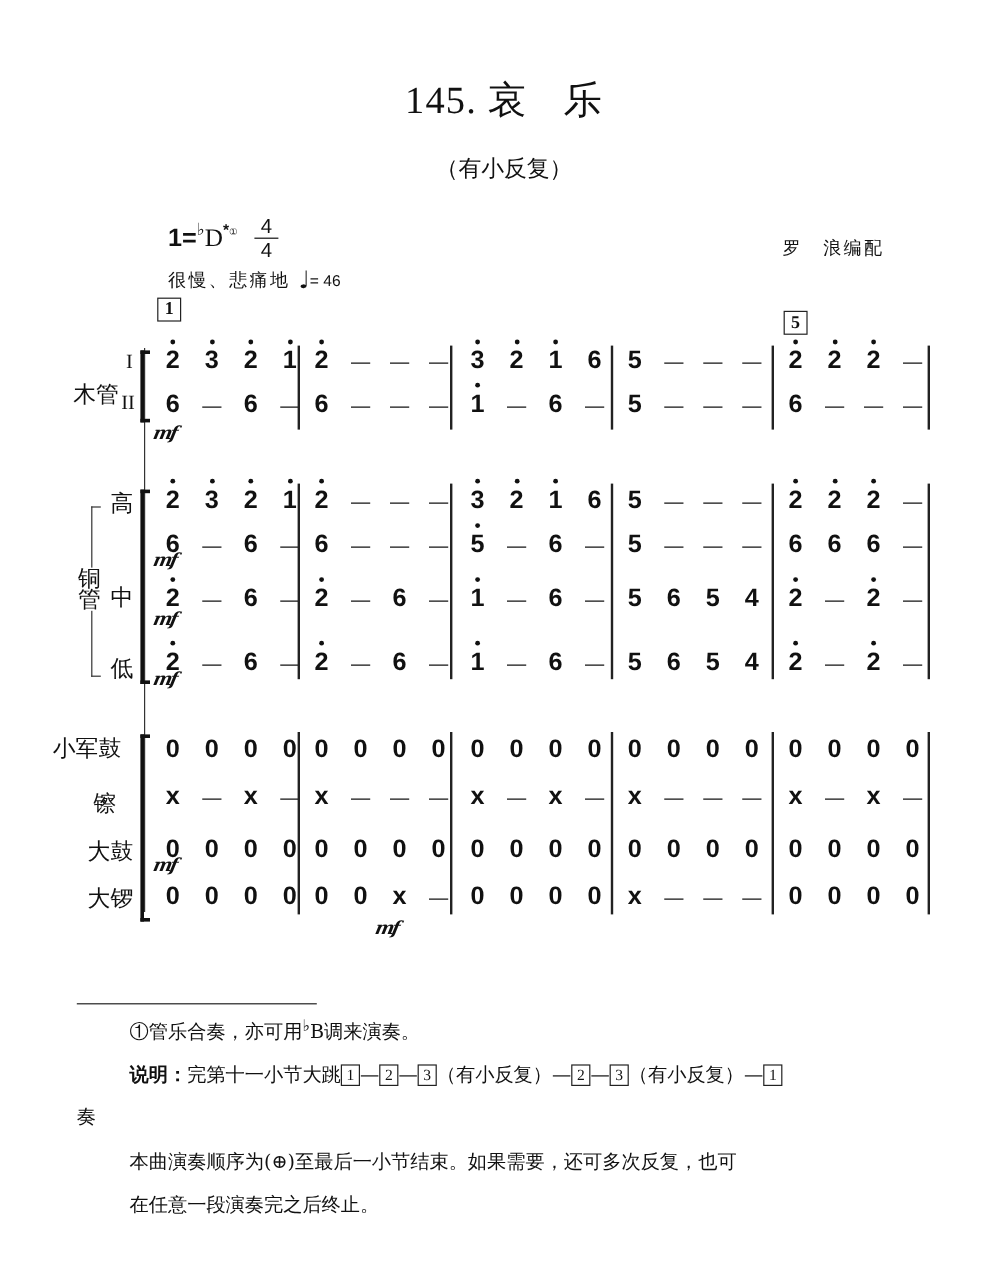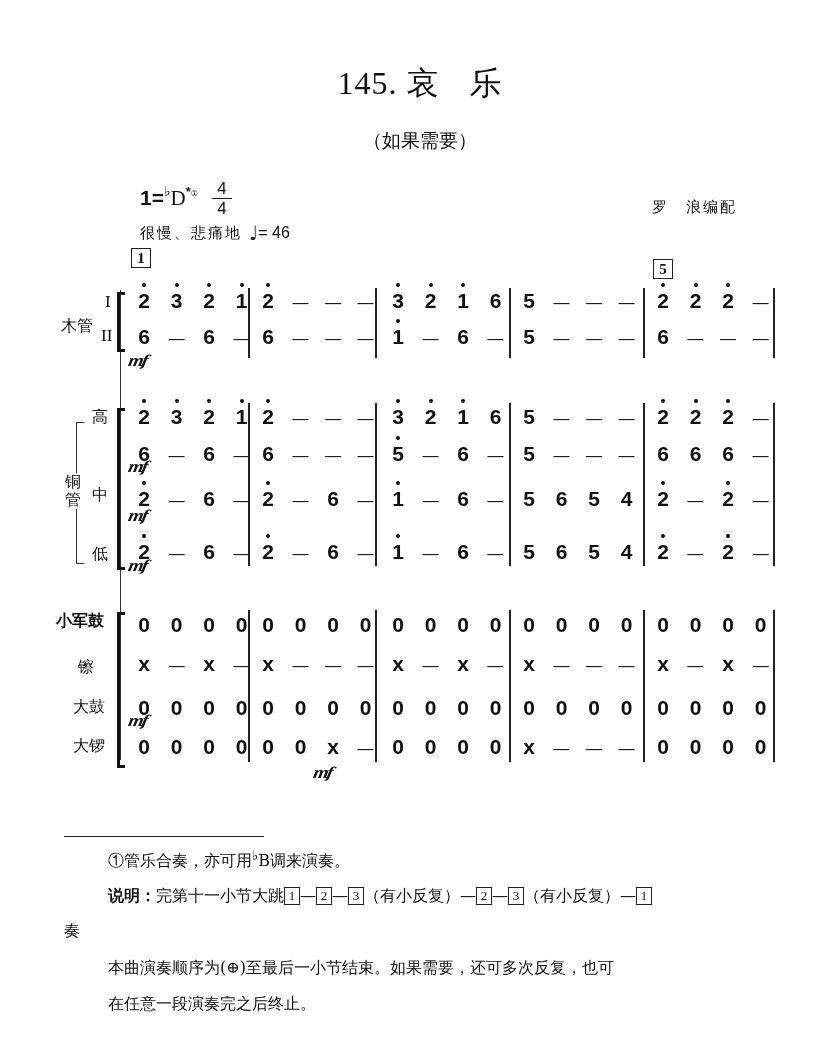--- a/index.html
+++ b/index.html
@@ -14,26 +14,26 @@
   .key { left: 140px; top: 183px; font-family: "Liberation Sans", sans-serif; font-weight: bold; font-size: 21px; text-align: right; }
   .key .flat { font-size: 14px; vertical-align: 9px; font-weight: normal; }
   .key .D { font-family: "Liberation Serif", serif; font-weight: normal; font-size: 21px; }
   .key .star { font-size: 13px; vertical-align: 9px; }
   .key .fn { font-size: 8px; vertical-align: 9px; font-weight: normal; }
   .timesig { left: 212px; top: 180px; width: 20px; text-align: center; font-family: "Liberation Sans", sans-serif;
              font-size: 17px; line-height: 17px; }
   .timesig .bar { border-top: 1.5px solid #111; margin: 1px 0; }
   .tempo { left: 140px; top: 221px; font-size: 15px; letter-spacing: 2px; }
   .tempo .note { font-size: 20px; vertical-align: -2px; letter-spacing: 0; }
-  .tempo .val { font-family: "Liberation Sans", sans-serif; letter-spacing: 0; font-size: 16px; }
+  .tempo .val { font-family: "Liberation Sans", sans-serif; letter-spacing: 0; font-size: 13px; }
   .arranger { left: 652px; top: 198px; font-size: 15px; letter-spacing: 2px; }
   .rehearsal { width: 18px; height: 18px; border: 1.5px solid #222; text-align: center;
                font-family: "Liberation Serif", serif; font-size: 15px; line-height: 18px; font-weight: bold; }
 
-  .label { font-family: "DejaVu Serif", serif; font-size: 16px; }
+  .label { font-family: "DejaVu Serif", serif; font-size: 19px; }
   .roman { font-family: "Liberation Serif", serif; font-size: 17px; }
 
   .cell { position: absolute; width: 22px; text-align: center;
           font-family: "Liberation Sans", sans-serif; font-weight: bold; font-size: 21px; line-height: 24px; }
   .cell.dash { font-weight: normal; }
   .cell .dot { position: absolute; left: 50%; width: 4px; height: 4px; margin-left: -2px;
                background: #111; border-radius: 50%; }
   .dot.hi { top: -6px; }
 
   .barline { position: absolute; width: 1.6px; background: #222; }
@@ -49,21 +49,21 @@
             line-height: 16px; font-size: 13px; font-family: "Liberation Serif", serif; vertical-align: 1px; }
   b.lead { font-family: Liberation Sans, sans-serif; font-weight: bold; }
 </style>
 </head>
 <body>
 
 <div class="abs title">
   <span>145.</span>
   <span>哀</span><span class="gap"></span><span>乐</span>
 </div>
-<div class="abs subtitle">（如果需要）</div>
+<div class="abs subtitle">（有小反复）</div>
 
 <div class="abs key">
   <span>1=</span><span class="flat">♭</span><span class="D">D</span><span class="star">*</span><span class="fn">①</span>
 </div>
 <div class="abs timesig">
   <div>4</div>
   <div class="bar"></div>
   <div>4</div>
 </div>
 <div class="abs tempo">
@@ -85,21 +85,21 @@
 <div class="group-bracket" style="left:76px; top:422px; height:140px;"></div>
 <div class="abs label" style="left:65px; top:473px; width:18px; line-height:18px; background:#fff;">
   <div>铜</div>
   <div>管</div>
 </div>
 <div class="abs label" style="left:92px; top:407px;">高</div>
 <div class="abs label" style="left:92px; top:485px;">中</div>
 <div class="abs label" style="left:92px; top:544px;">低</div>
 <div class="bracket" style="left:117px; top:408px; height:156px;"></div>
 
-<div class="abs label" style="left:56px; top:611px;font-weight:bold;">小军鼓</div>
+<div class="abs label" style="left:44px; top:611px;">小军鼓</div>
 <div class="abs label" style="left:78px; top:657px;">镲</div>
 <div class="abs label" style="left:73px; top:697px;">大鼓</div>
 <div class="abs label" style="left:73px; top:736px;">大锣</div>
 <div class="bracket" style="left:117px; top:612px; height:150px;"></div>
 
 <div id="score">
     <div class="cell" style="left: 133px; top: 289px;"><span>2</span><span class="dot hi"></span></div>
     <div class="cell" style="left: 165.5px; top: 289px;"><span>3</span><span class="dot hi"></span></div>
     <div class="cell" style="left: 198px; top: 289px;"><span>2</span><span class="dot hi"></span></div>
     <div class="cell" style="left: 230.5px; top: 289px;"><span>1</span><span class="dot hi"></span></div>

